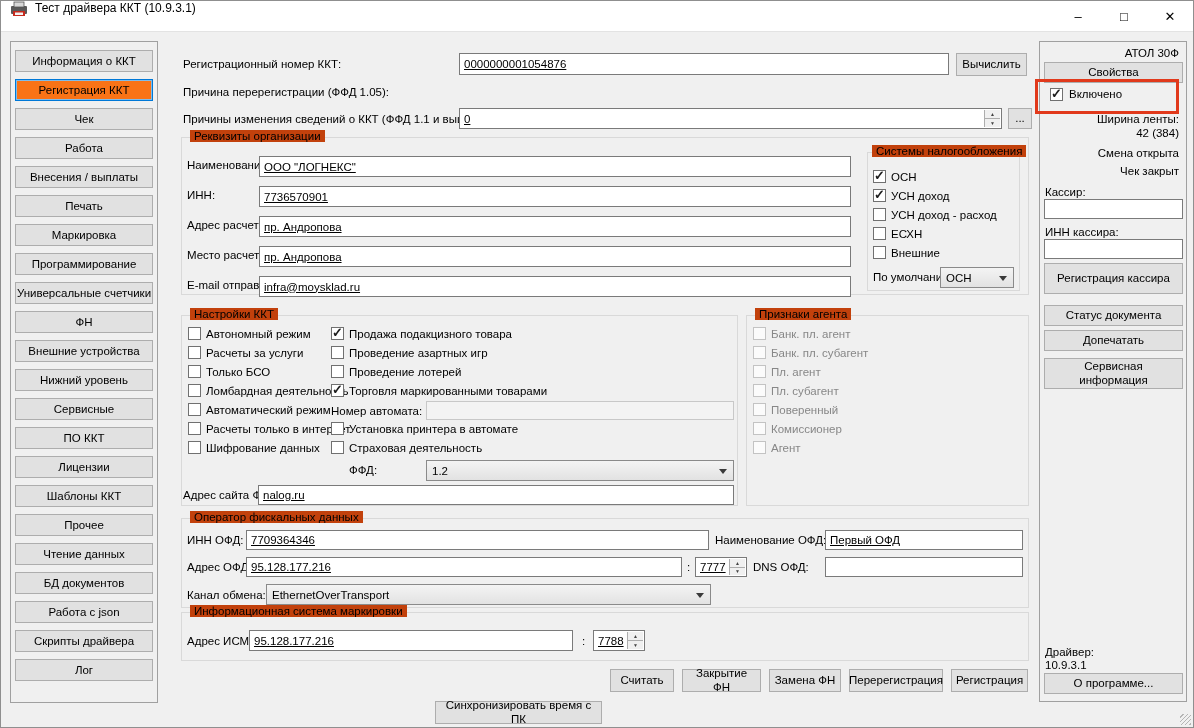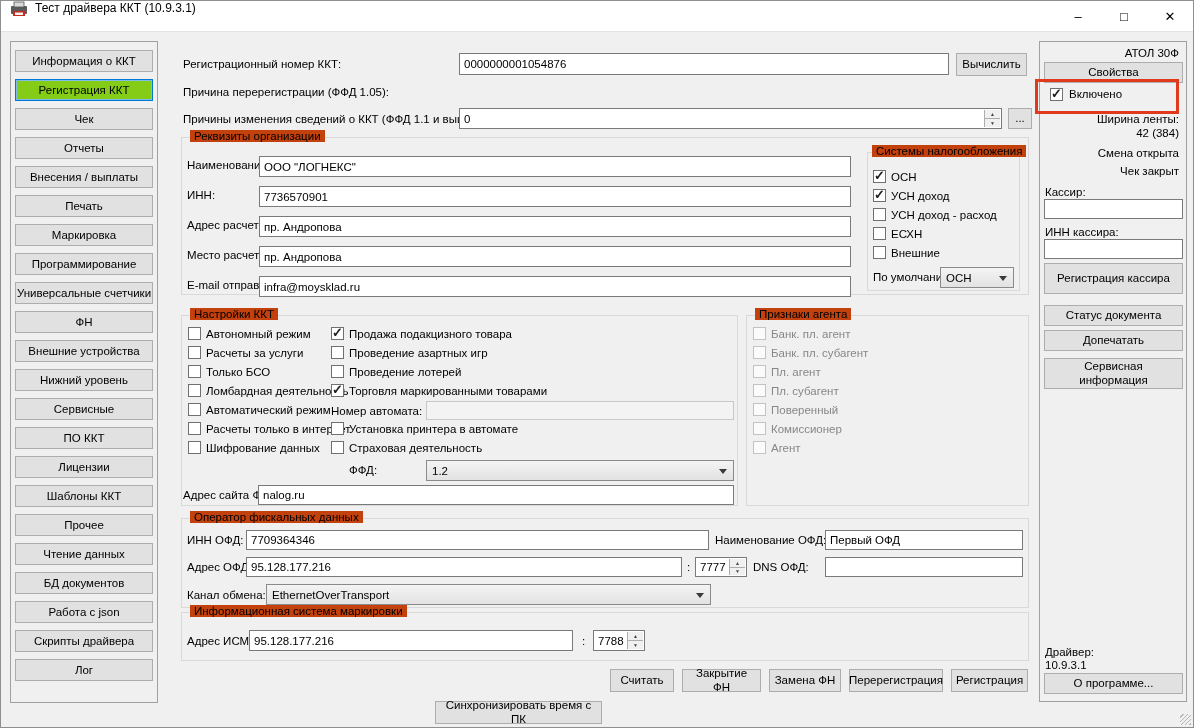--- a/index.html
+++ b/index.html
@@ -12,31 +12,31 @@
   .appicon{margin-left:9px;width:18px;height:16px;flex:0 0 auto;}
   .title-text{margin-left:7px;font-size:12px;white-space:nowrap;}
   .win-controls{position:absolute;right:0;top:0;height:30px;display:flex;}
   .win-btn{width:46px;height:30px;display:flex;align-items:center;justify-content:center;
            font-size:13px;color:#000;}
   
   .side-panel,.dev-panel{position:absolute;border:1px solid #a0a0a0;background:#f0f0f0;box-sizing:border-box;}
   .side-btn{position:absolute;left:14px;width:138px;height:22px;background:#e1e1e1;
             border:1px solid #adadad;display:flex;align-items:center;justify-content:center;
             box-sizing:border-box;white-space:nowrap;cursor:default;}
-  .side-btn[data-active="true"]{background:#84cc16;border-color:#0078d7;
+  .side-btn[data-active="true"]{background:#f97316;border-color:#0078d7;
             box-shadow:inset 0 0 0 1px #7fbce9;}
   
   .btn{position:absolute;background:#e1e1e1;border:1px solid #adadad;box-sizing:border-box;
        display:flex;align-items:center;justify-content:center;text-align:center;
        line-height:1.2;padding:0 4px;cursor:default;}
   .lb{position:absolute;white-space:nowrap;}
   .rlb{position:absolute;white-space:nowrap;text-align:right;}
   .dim{color:#878787;}
   .input{position:absolute;background:#fff;border:1px solid #7a7a7a;box-sizing:border-box;
-         display:flex;align-items:center;padding:0 4px;overflow:hidden;white-space:nowrap;}
+         display:flex;align-items:center;padding:0 4px;overflow:hidden;white-space:nowrap;text-decoration:underline;}
   .input.disabled{background:#f3f3f3;border-color:#c8c8c8;}
   .combo{position:absolute;background:linear-gradient(#f4f4f4,#e2e2e2);border:1px solid #8a8a8a;
          box-sizing:border-box;display:flex;align-items:center;padding:0 5px;overflow:hidden;white-space:nowrap;}
   .combo .arrow{position:absolute;right:6px;top:50%;margin-top:-2px;width:0;height:0;
          border-left:4px solid transparent;border-right:4px solid transparent;border-top:5px solid #3a3a3a;}
   .cb{position:absolute;width:13px;height:13px;background:#fff;border:1px solid #707070;box-sizing:border-box;}
   .cb[data-checked="true"]::after{content:"✓";position:absolute;left:0;top:-3px;font-size:13px;
        font-weight:bold;color:#1d1d1d;}
   .cb.dis{border-color:#c3c3c3;background:#fbfbfb;}
   .group{position:absolute;border:1px solid #d9d9d9;box-sizing:border-box;}
@@ -69,21 +69,21 @@
       <div class="win-btn">–</div>
       <div class="win-btn">□</div>
       <div class="win-btn">✕</div>
     </div>
   </div>
 
   <div class="side-panel" style="left:9px;top:40px;width:148px;height:662px;"></div>
   <div class="side-btn" style="top:49px" data-active="false">Информация о ККТ</div>
   <div class="side-btn" style="top:78px" data-active="true">Регистрация ККТ</div>
   <div class="side-btn" style="top:107px" data-active="false">Чек</div>
-  <div class="side-btn" style="top:136px" data-active="false">Отчеты</div>
+  <div class="side-btn" style="top:136px" data-active="false">Работа</div>
   <div class="side-btn" style="top:165px" data-active="false">Внесения / выплаты</div>
   <div class="side-btn" style="top:194px" data-active="false">Печать</div>
   <div class="side-btn" style="top:223px" data-active="false">Маркировка</div>
   <div class="side-btn" style="top:252px" data-active="false">Программирование</div>
   <div class="side-btn" style="top:281px" data-active="false">Универсальные счетчики</div>
   <div class="side-btn" style="top:310px" data-active="false">ФН</div>
   <div class="side-btn" style="top:339px" data-active="false">Внешние устройства</div>
   <div class="side-btn" style="top:368px" data-active="false">Нижний уровень</div>
   <div class="side-btn" style="top:397px" data-active="false">Сервисные</div>
   <div class="side-btn" style="top:426px" data-active="false">ПО ККТ</div>

